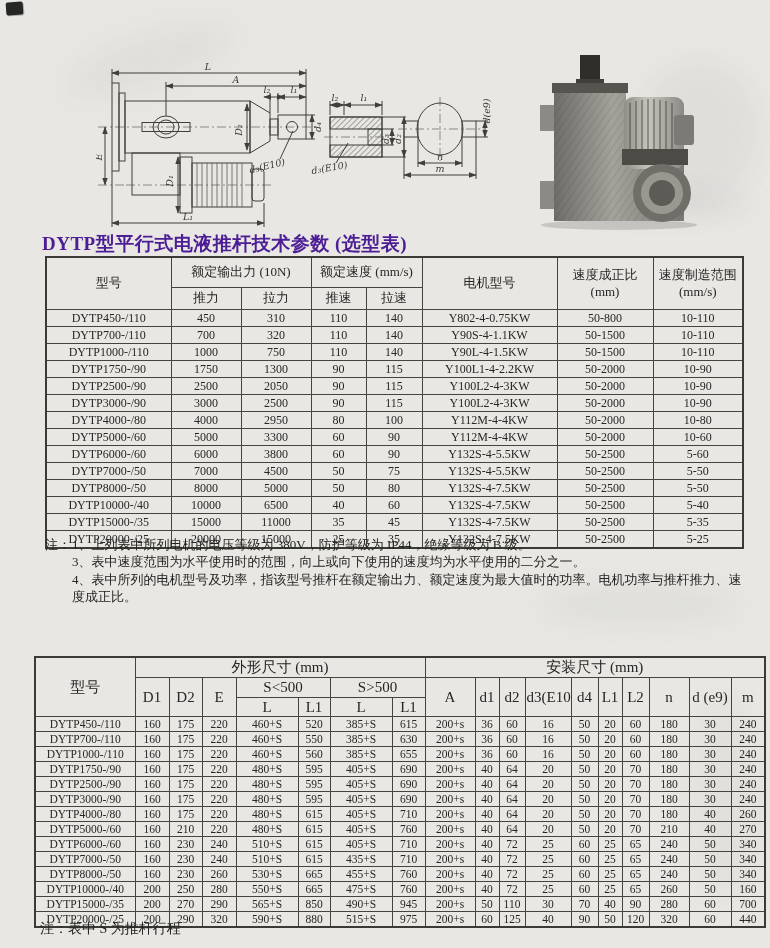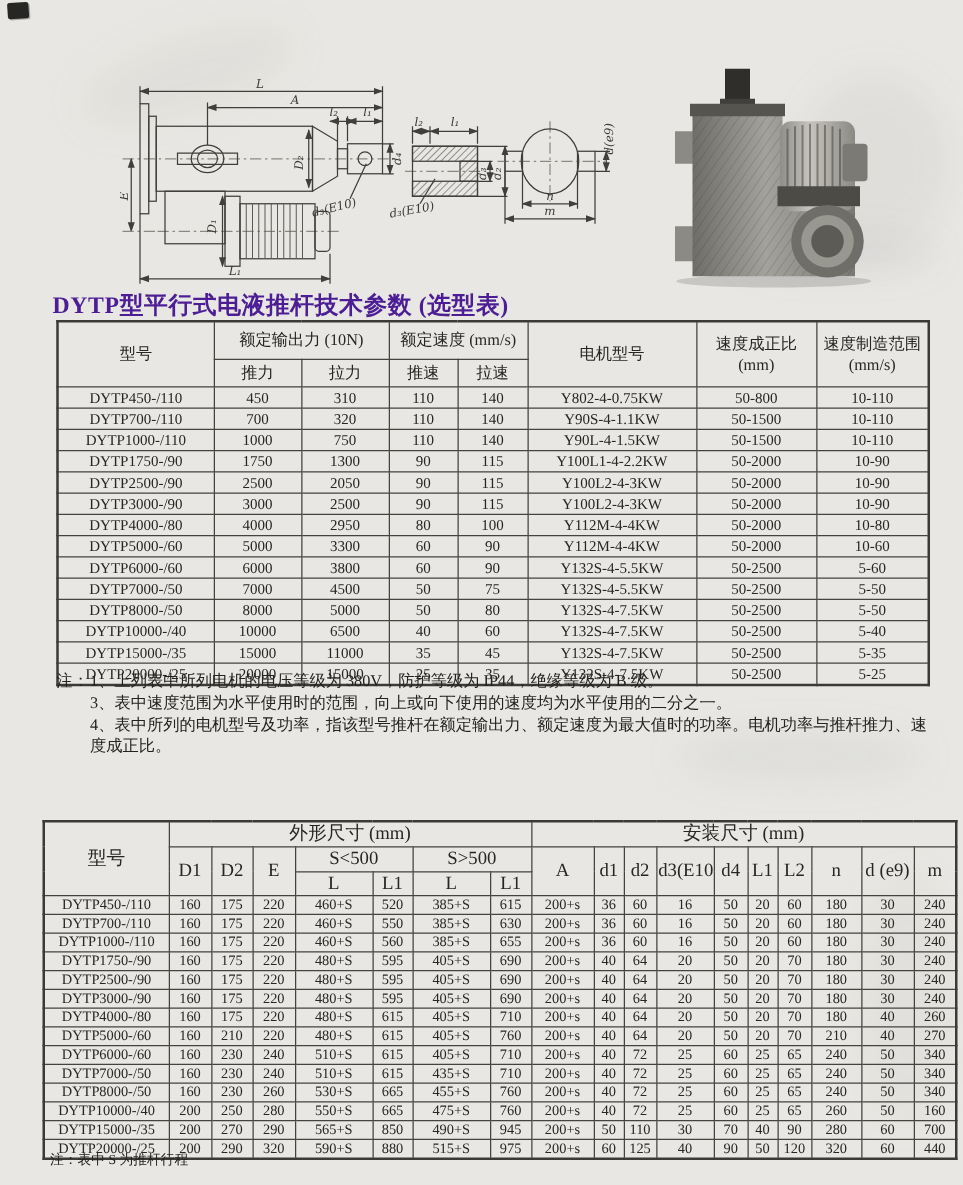--- a/index.html
+++ b/index.html
@@ -48,21 +48,21 @@
   .dims-table thead th{height:16px;font-size:15px;}
   .dims-table tbody td{height:14px;}
   
   .notes{
     position:absolute;left:45px;top:536px;width:702px;
     font-size:13px;line-height:17.3px;color:#232321;
   }
   .notes .prefix{position:absolute;left:0;top:0;}
   .notes .items{margin-left:27px;}
   .bottom-note{
-    position:absolute;left:40px;top:920px;font-size:11px;color:#232321;font-family:Liberation Serif, serif;
+    position:absolute;left:40px;top:920px;font-size:14px;color:#232321;font-family:Liberation Serif, serif;
   }
   
   .drawing{position:absolute;left:96px;top:57px;width:430px;height:176px;}
   .photo{position:absolute;left:524px;top:53px;width:205px;height:180px;}
   svg text{font-family:"DejaVu Serif","Liberation Serif",serif;font-style:italic;font-size:9.5px;fill:#3a3a36;}
 </style>
 </head>
 <body>
 
 <div class="page">

